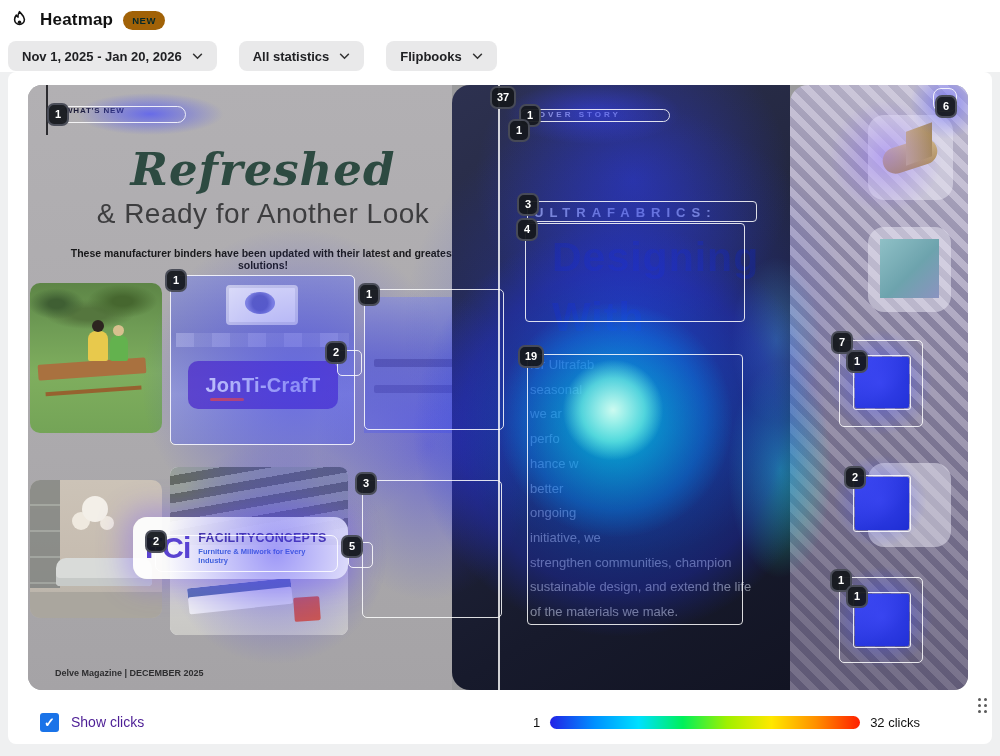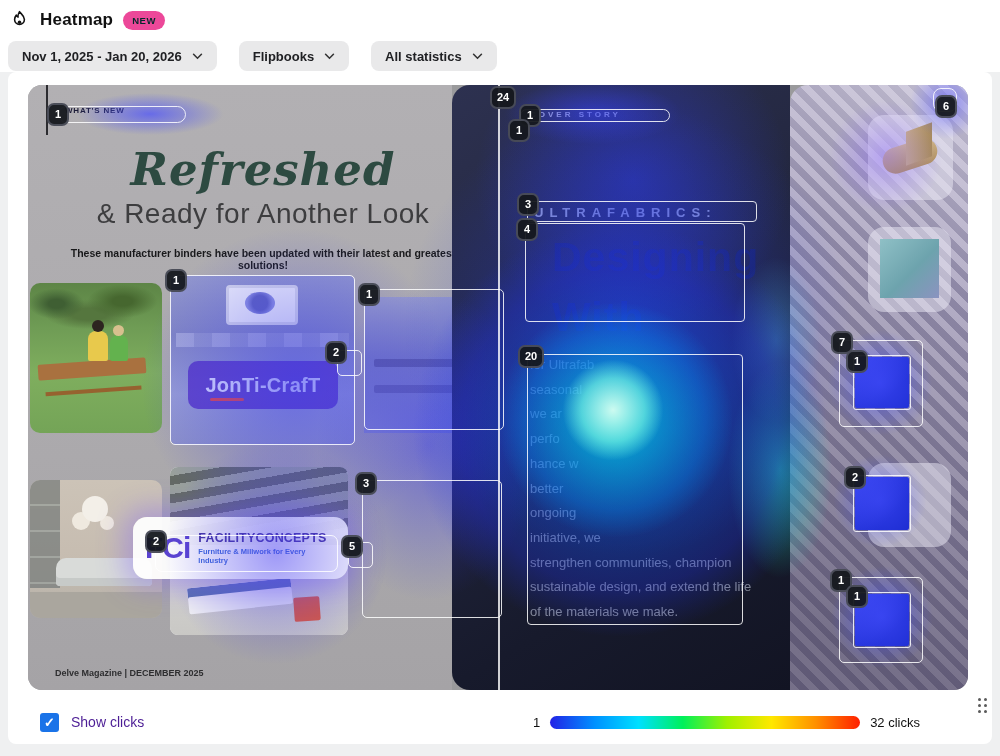--- a/index.html
+++ b/index.html
@@ -4,21 +4,21 @@
 <style>
   * { margin:0; padding:0; box-sizing:border-box; }
   html,body { width:1000px; height:756px; }
   body { font-family:"Liberation Sans", sans-serif; background:#eff0f1; overflow:hidden; position:relative; }
 
   
   .header { position:absolute; left:0; top:0; width:1000px; height:72px; background:#fff; }
   .title-row { display:flex; align-items:flex-end; gap:10px; padding:9px 0 0 9px; }
   .app-icon { width:21px; height:21px; display:flex; align-items:center; }
   .page-title { font-size:17px; font-weight:700; color:#111; letter-spacing:.2px; }
-  .new-badge { background:#ec4899; color:#04282a; font-size:9.5px; font-weight:800; letter-spacing:.5px;
+  .new-badge { background:#a16207; color:#04282a; font-size:9.5px; font-weight:800; letter-spacing:.5px;
                padding:4px 9px; border-radius:10px; }
   .filter-row { display:flex; gap:22px; padding:11px 2px 0 8px; }
   .filter-pill { background:#e9e9ea; border-radius:8px; height:30px; display:flex; align-items:center;
                  gap:10px; padding:0 14px; font-size:13px; font-weight:700; color:#202124; cursor:pointer; }
   .chev { width:11px; height:7px; }
 
   
   .card { position:absolute; left:8px; top:72px; width:984px; height:672px; background:#fff; border-radius:8px; }
 
   
@@ -180,27 +180,27 @@
     <span class="new-badge">NEW</span>
   </div>
   <div class="filter-row">
     <div class="filter-pill">
       <span>Nov 1, 2025 - Jan 20, 2026</span>
       <svg class="chev" viewBox="0 0 12 8">
           <polyline points="1.5,1.5 6,6 10.5,1.5" fill="none" stroke="#333" stroke-width="1.8" stroke-linecap="round"></polyline>
         </svg>
     </div>
     <div class="filter-pill">
-      <span>Flipbooks</span>
+      <span>All statistics</span>
       <svg class="chev" viewBox="0 0 12 8">
           <polyline points="1.5,1.5 6,6 10.5,1.5" fill="none" stroke="#333" stroke-width="1.8" stroke-linecap="round"></polyline>
         </svg>
     </div>
     <div class="filter-pill">
-      <span>All statistics</span>
+      <span>Flipbooks</span>
       <svg class="chev" viewBox="0 0 12 8">
           <polyline points="1.5,1.5 6,6 10.5,1.5" fill="none" stroke="#333" stroke-width="1.8" stroke-linecap="round"></polyline>
         </svg>
     </div>
   </div>
 </div>
 
 <div class="card">
 
   <div class="magazine">
@@ -310,26 +310,26 @@
         <div class="zone" style="left: 905px; top: 3px; width: 24px; height: 24px; border-radius: 8px;"></div>
         <div class="zone" style="left: 811px; top: 255px; width: 84px; height: 87px; border-radius: 5px;"></div>
         <div class="zone" style="left: 825px; top: 270px; width: 58px; height: 55px; border-radius: 3px;"></div>
         <div class="zone" style="left: 825px; top: 390px; width: 58px; height: 57px; border-radius: 3px;"></div>
         <div class="zone" style="left: 811px; top: 492px; width: 84px; height: 86px; border-radius: 5px;"></div>
         <div class="zone" style="left: 825px; top: 507px; width: 58px; height: 56px; border-radius: 3px;"></div>
         <div class="zone-line" style="left: 470px; top: 0px; width: 2px; height: 605px; border-radius: 0px;"></div>
       </div>
     <div id="badges-layer">
         <div class="click-badge" style="left: 19px; top: 18px;">1</div>
-        <div class="click-badge" style="left: 462px; top: 1px;">24</div>
+        <div class="click-badge" style="left: 462px; top: 1px;">37</div>
         <div class="click-badge" style="left: 491px; top: 19px;">1</div>
         <div class="click-badge" style="left: 480px; top: 34px;">1</div>
         <div class="click-badge" style="left: 489px; top: 108px;">3</div>
         <div class="click-badge" style="left: 488px; top: 133px;">4</div>
-        <div class="click-badge" style="left: 490px; top: 260px;">20</div>
+        <div class="click-badge" style="left: 490px; top: 260px;">19</div>
         <div class="click-badge" style="left: 137px; top: 184px;">1</div>
         <div class="click-badge" style="left: 330px; top: 198px;">1</div>
         <div class="click-badge" style="left: 297px; top: 256px;">2</div>
         <div class="click-badge" style="left: 327px; top: 387px;">3</div>
         <div class="click-badge" style="left: 117px; top: 445px;">2</div>
         <div class="click-badge" style="left: 313px; top: 450px;">5</div>
         <div class="click-badge" style="left: 907px; top: 10px;">6</div>
         <div class="click-badge" style="left: 803px; top: 246px;">7</div>
         <div class="click-badge" style="left: 818px; top: 265px;">1</div>
         <div class="click-badge" style="left: 816px; top: 381px;">2</div>

